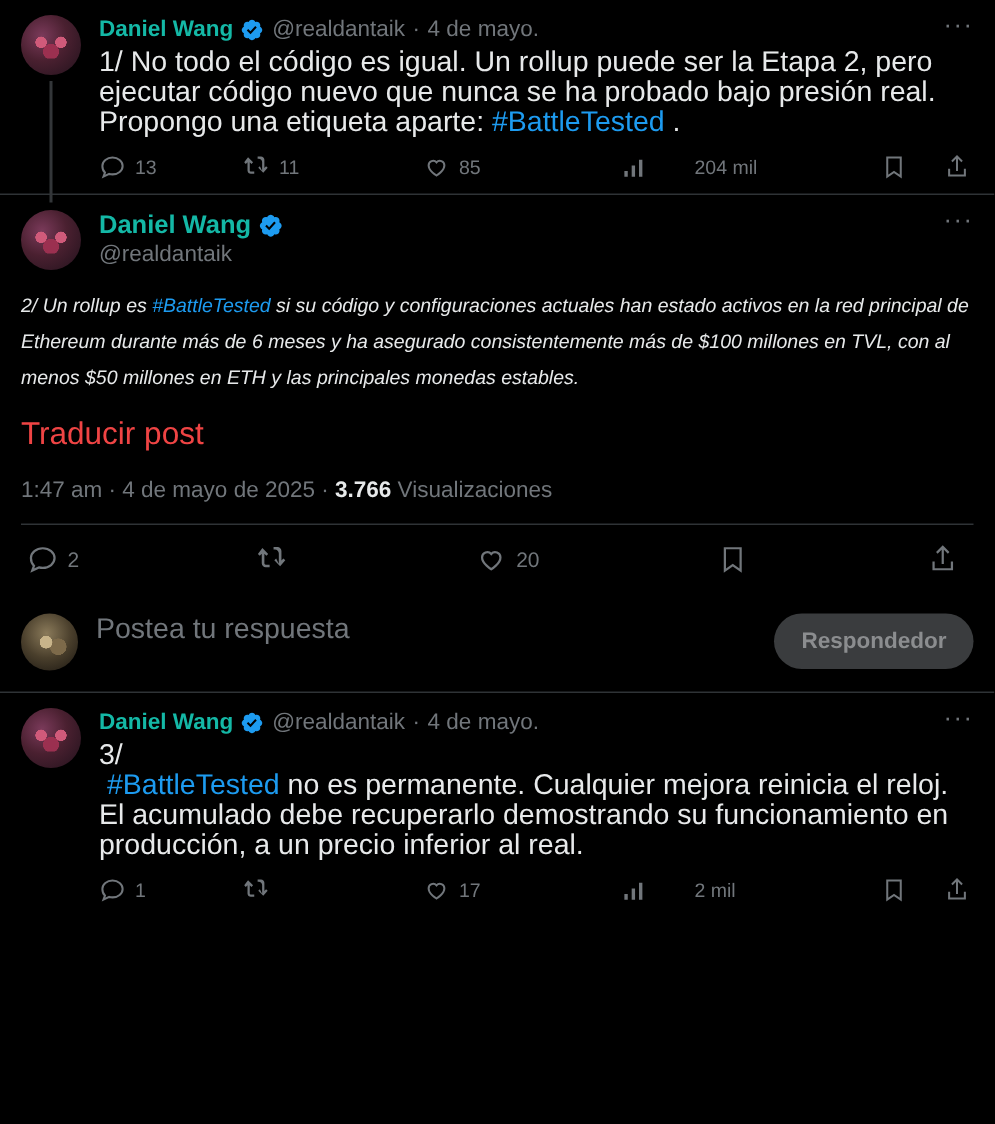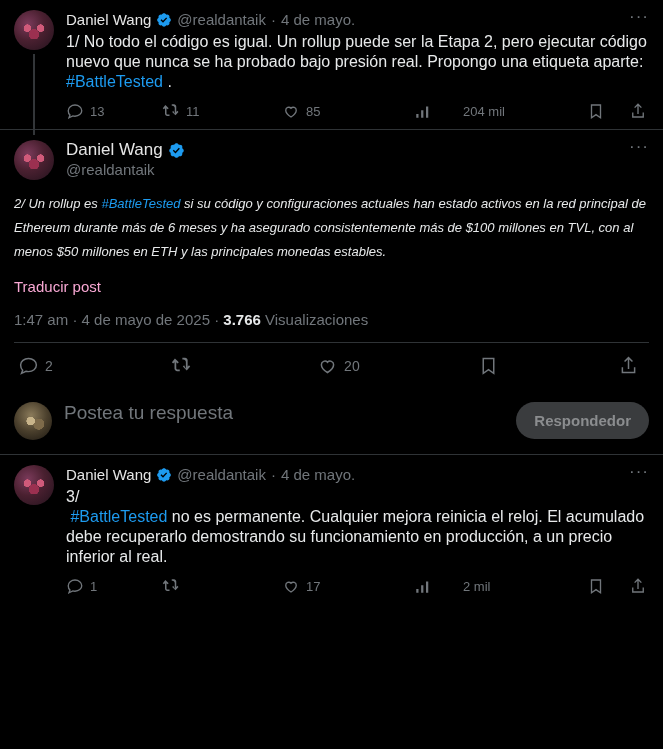--- a/index.html
+++ b/index.html
@@ -44,30 +44,30 @@
       radial-gradient(circle at 72% 62%, #7d6a4a 0 28%, transparent 29%);
   }
   .thread-line {
     position: absolute; left: 19px; top: 44px; bottom: -6px; width: 2px;
     background: #333639;
   }
 
   .body-col { flex: 1 1 auto; min-width: 0; padding-right: 2px; }
 
   .hdr { display: flex; align-items: center; gap: 5px; line-height: 20px; }
-  .name { font-weight: normal; font-size: 15px; color: #e5e5e5; white-space: nowrap; }
+  .name { font-weight: bold; font-size: 15px; color: #14b8a6; white-space: nowrap; }
   .verified { width: 16px; height: 16px; flex: 0 0 16px; display: inline-block; }
   .handle, .dot, .date { color: #71767b; font-size: 15px; white-space: nowrap; }
   .more {
     position: absolute; right: 14px; color: #71767b; font-size: 17px;
     letter-spacing: 1px; line-height: 14px;
   }
 
   .text {
-    font-size: 16px; line-height: 20px; color: #e7e9ea;
+    font-size: 19px; line-height: 20px; color: #e7e9ea;
     margin-top: 2px; white-space: pre-wrap; word-wrap: break-word;
   }
   .link { color: #1d9bf0; }
 
   .actions {
     display: flex; align-items: center; margin-top: 10px; padding-bottom: 9px;
     color: #71767b; font-size: 13px;
   }
   .act { display: flex; align-items: center; gap: 6px; color: #71767b; }
   .act svg { display: block; }
@@ -79,21 +79,21 @@
   .a-bm { flex: 0 0 36px; justify-content: flex-end; }
   .a-share { flex: 0 0 28px; justify-content: flex-end; margin-left: 14px; }
 
   
   .focus .hdr-block { line-height: 20px; }
   .focus .name { font-size: 17px; }
   .focus .handle { font-size: 15px; display: block; }
   .focus .text {
     font-size: 13px; line-height: 24px; margin-top: 12px; font-style: italic;
   }
-  .translate { color: #f9a8d4; font-size: 15px; margin-top: 14px; }
+  .translate { color: #ef4444; font-size: 21px; margin-top: 14px; }
   .meta { color: #71767b; font-size: 15px; margin-top: 16px; }
   .meta b { color: #e7e9ea; font-weight: bold; }
   .focus-actions {
     display: flex; align-items: center; justify-content: space-between;
     border-top: 1px solid #2f3336;
     margin-top: 14px; padding: 12px 10px 12px 4px;
     color: #71767b;
   }
   .focus-actions .act-label { font-size: 14px; }
 

